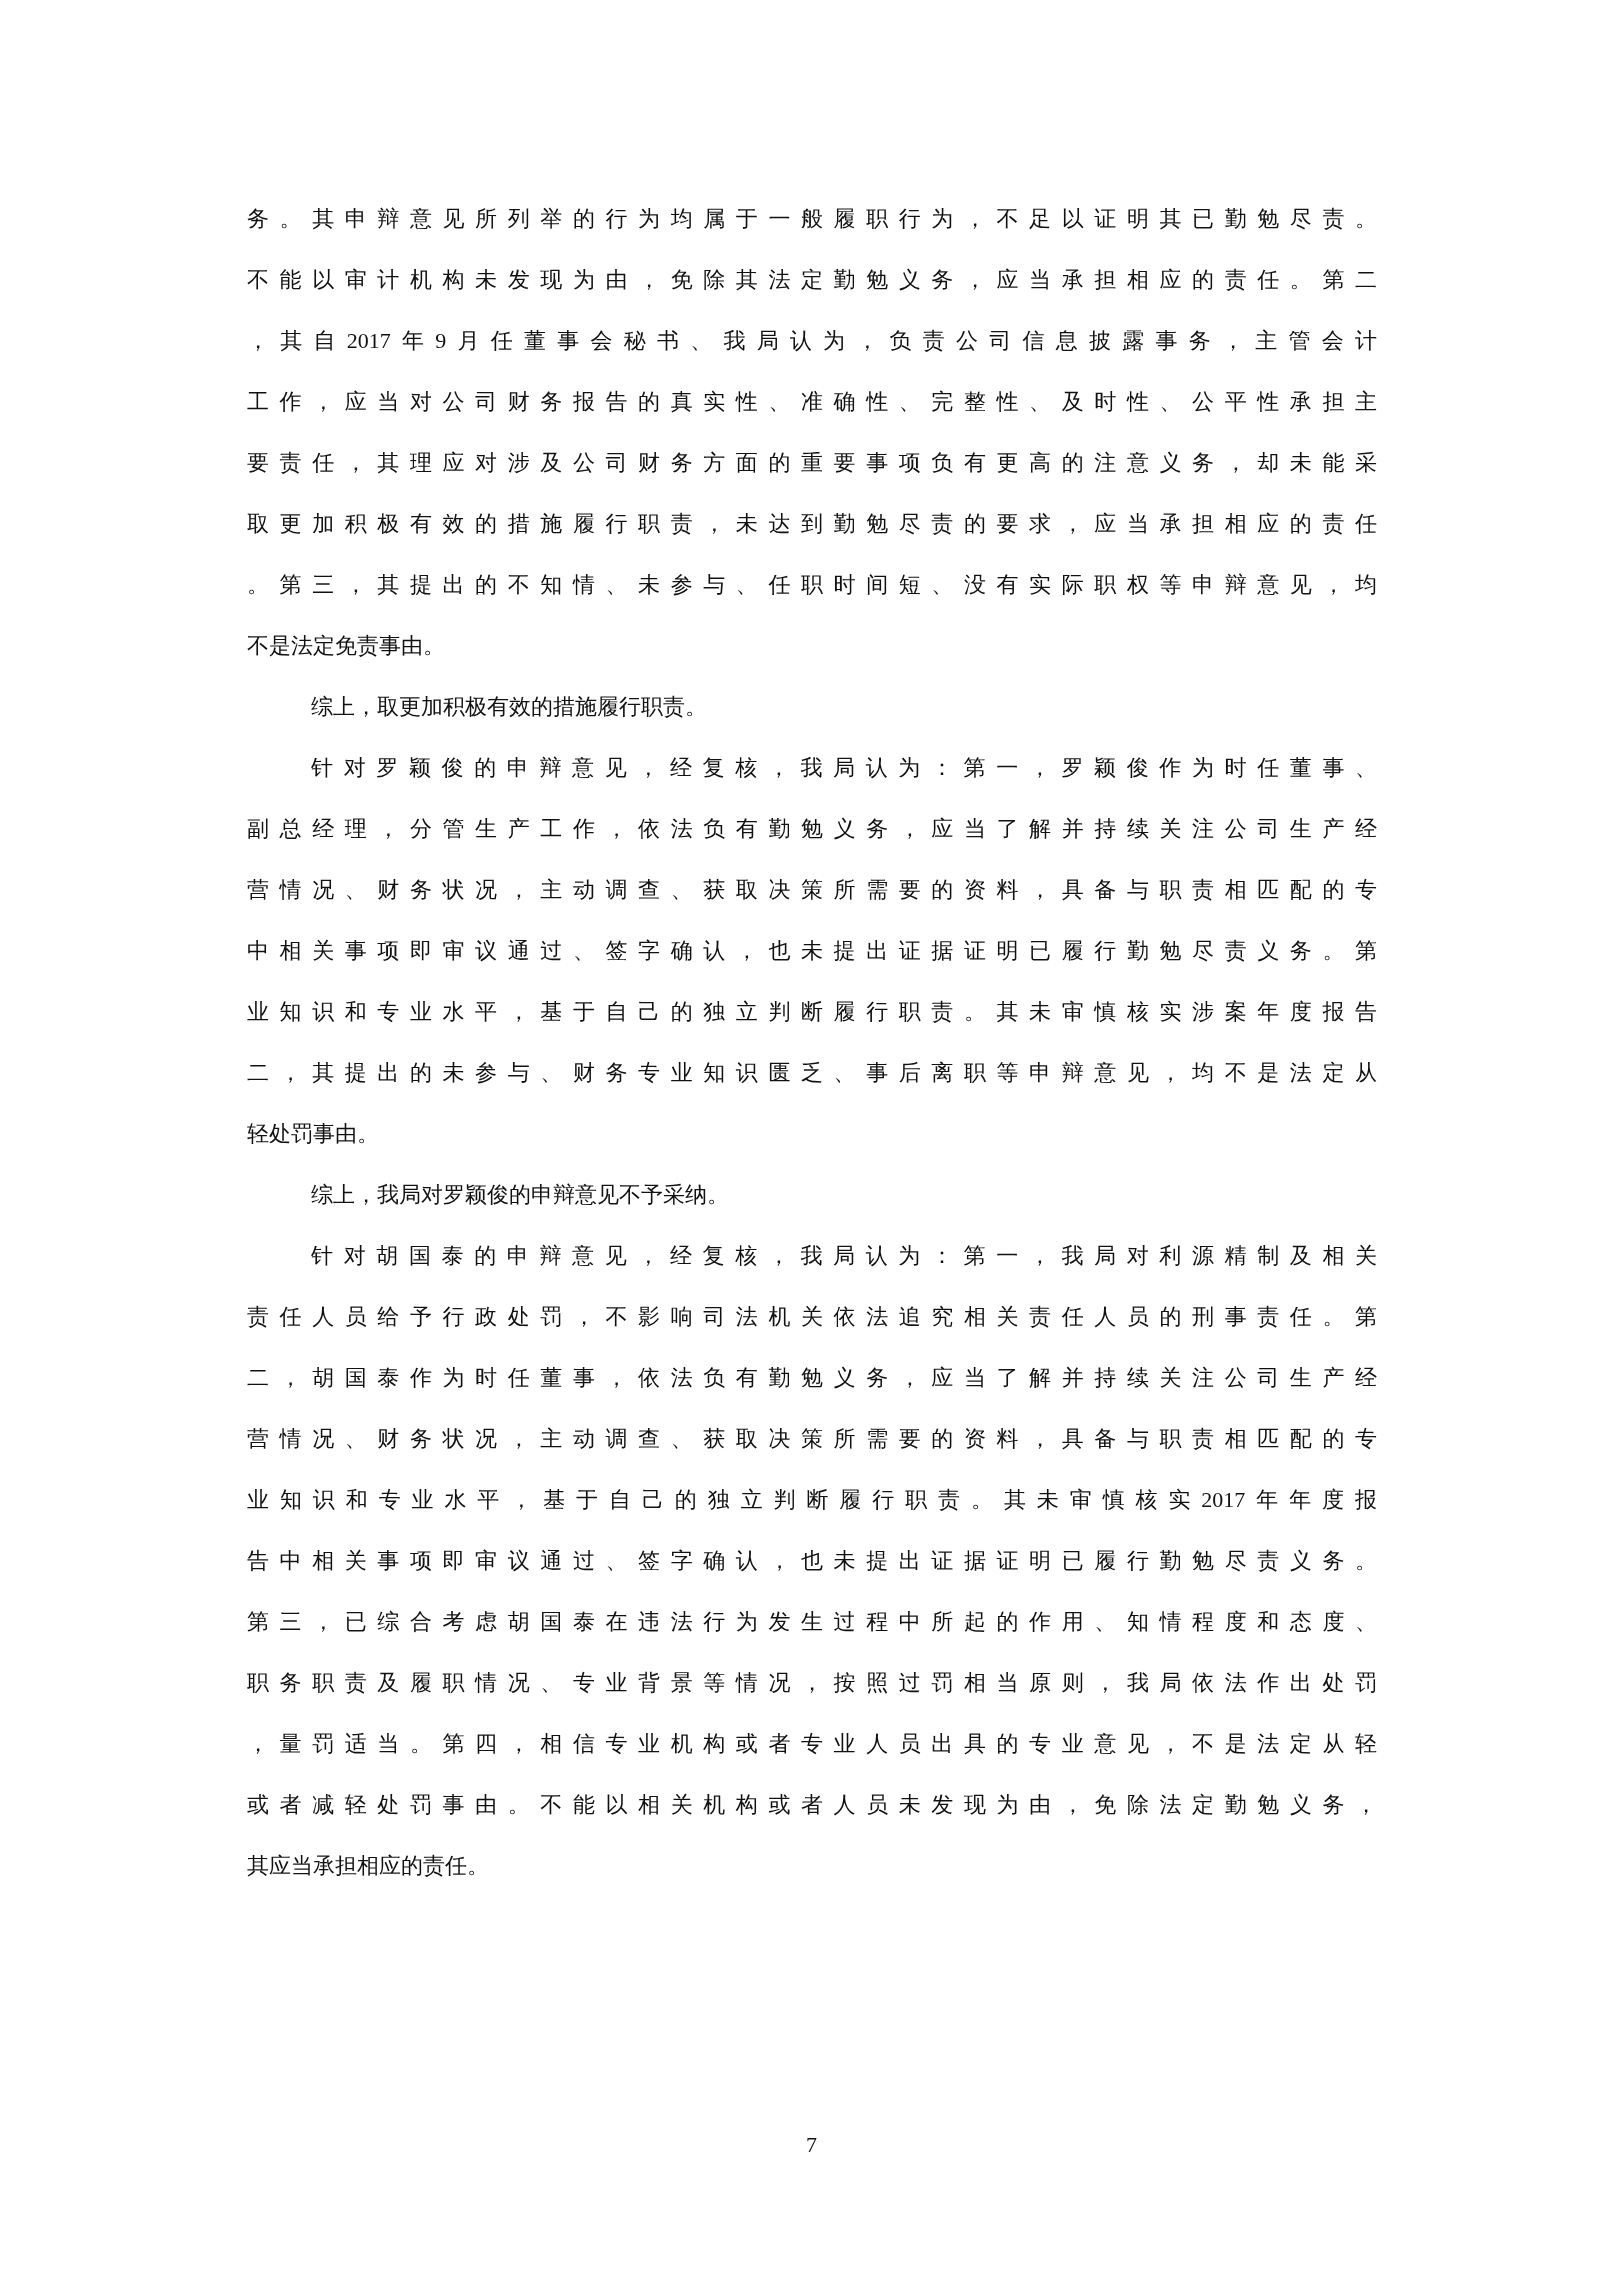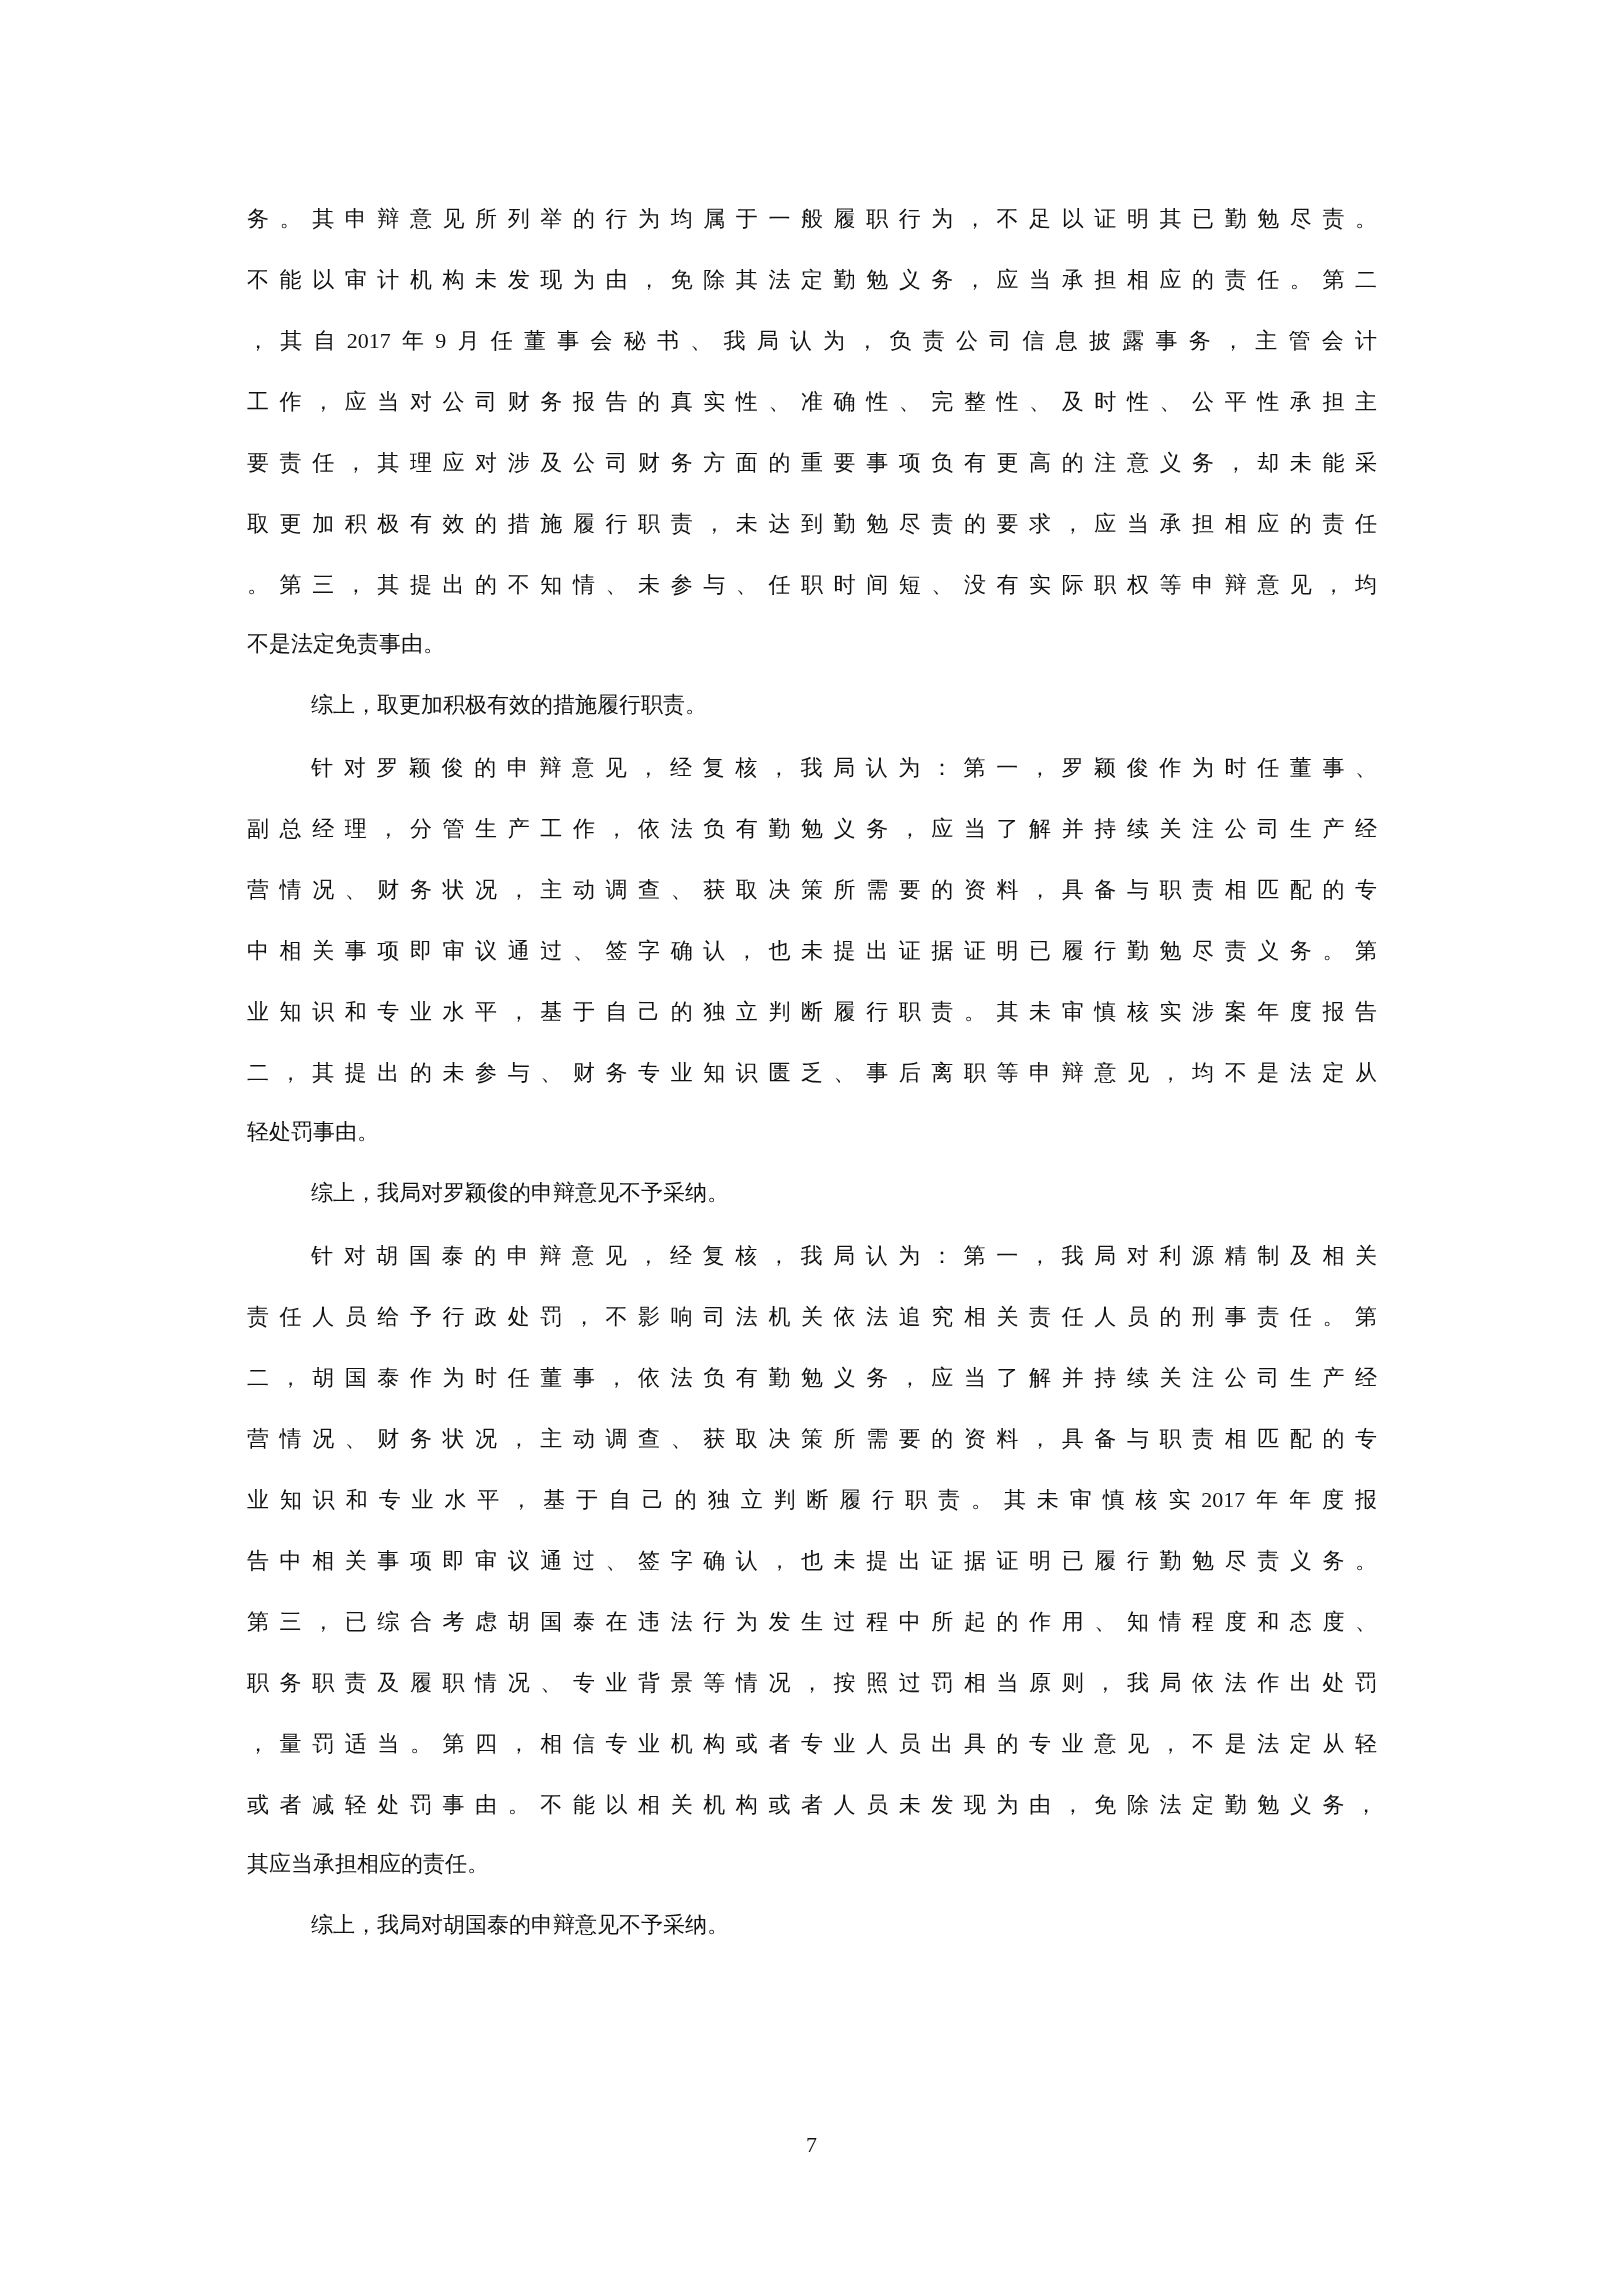--- a/index.html
+++ b/index.html
@@ -26,21 +26,20 @@
       height: 61px;
       line-height: 61px;
       font-size: 22px;
       white-space: nowrap;
       text-align: justify;
       text-align-last: justify;
       letter-spacing: 0;
     }
     .line.last {
       text-align-last: left;
-      font-family: Liberation Mono, monospace;
     }
     .line.indent {
       padding-left: 64px;
     }
     .page-number {
       position: absolute;
       left: 0;
       width: 1623px;
       top: 2132px;
       text-align: center;
@@ -90,20 +89,17 @@
     <span class="line">营情况、财务状况，主动调查、获取决策所需要的资料，具备与职责相匹配的专</span>
     <span class="line">业知识和专业水平，基于自己的独立判断履行职责。其未审慎核实2017年年度报</span>
     <span class="line">告中相关事项即审议通过、签字确认，也未提出证据证明已履行勤勉尽责义务。</span>
     <span class="line">第三，已综合考虑胡国泰在违法行为发生过程中所起的作用、知情程度和态度、</span>
     <span class="line">职务职责及履职情况、专业背景等情况，按照过罚相当原则，我局依法作出处罚</span>
     <span class="line">，量罚适当。第四，相信专业机构或者专业人员出具的专业意见，不是法定从轻</span>
     <span class="line">或者减轻处罚事由。不能以相关机构或者人员未发现为由，免除法定勤勉义务，</span>
     <span class="line last">其应当承担相应的责任。</span>
   </div>
 
-  <div>
-    <span class="line indent last">综上，我局对胡国泰的申辩意见不予采纳。</span>
-  </div>
 
 </div>
 
 <div class="page-number">7</div>
 
 
 </body></html>

